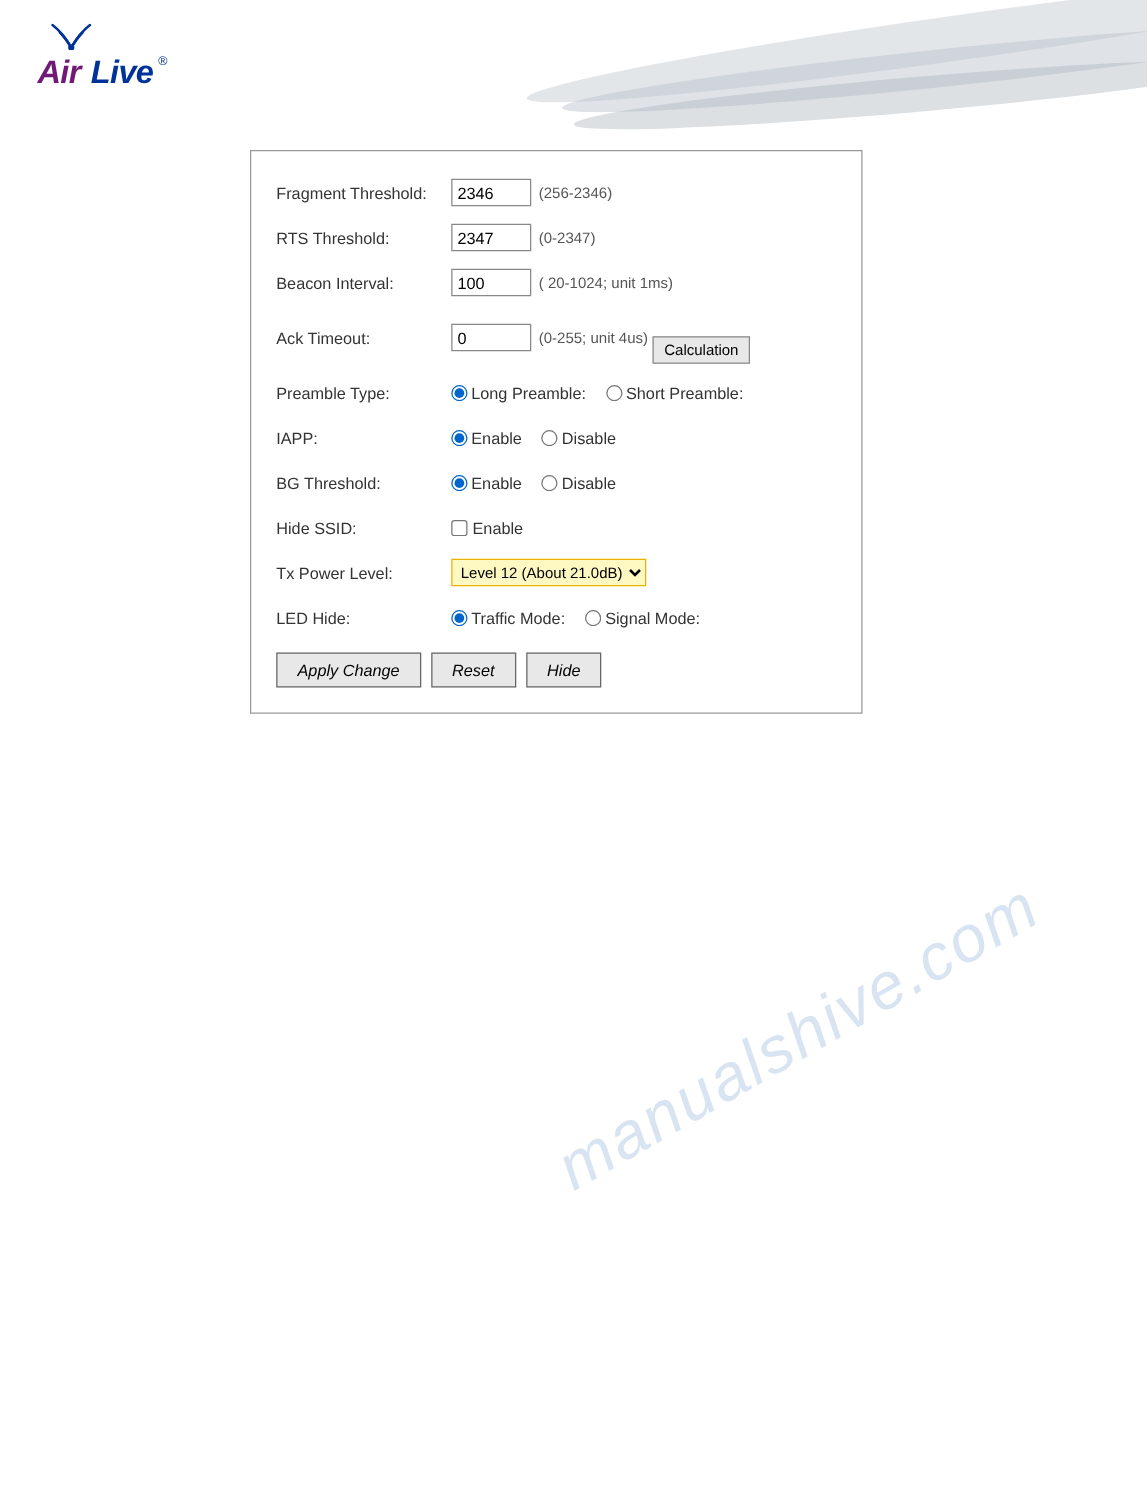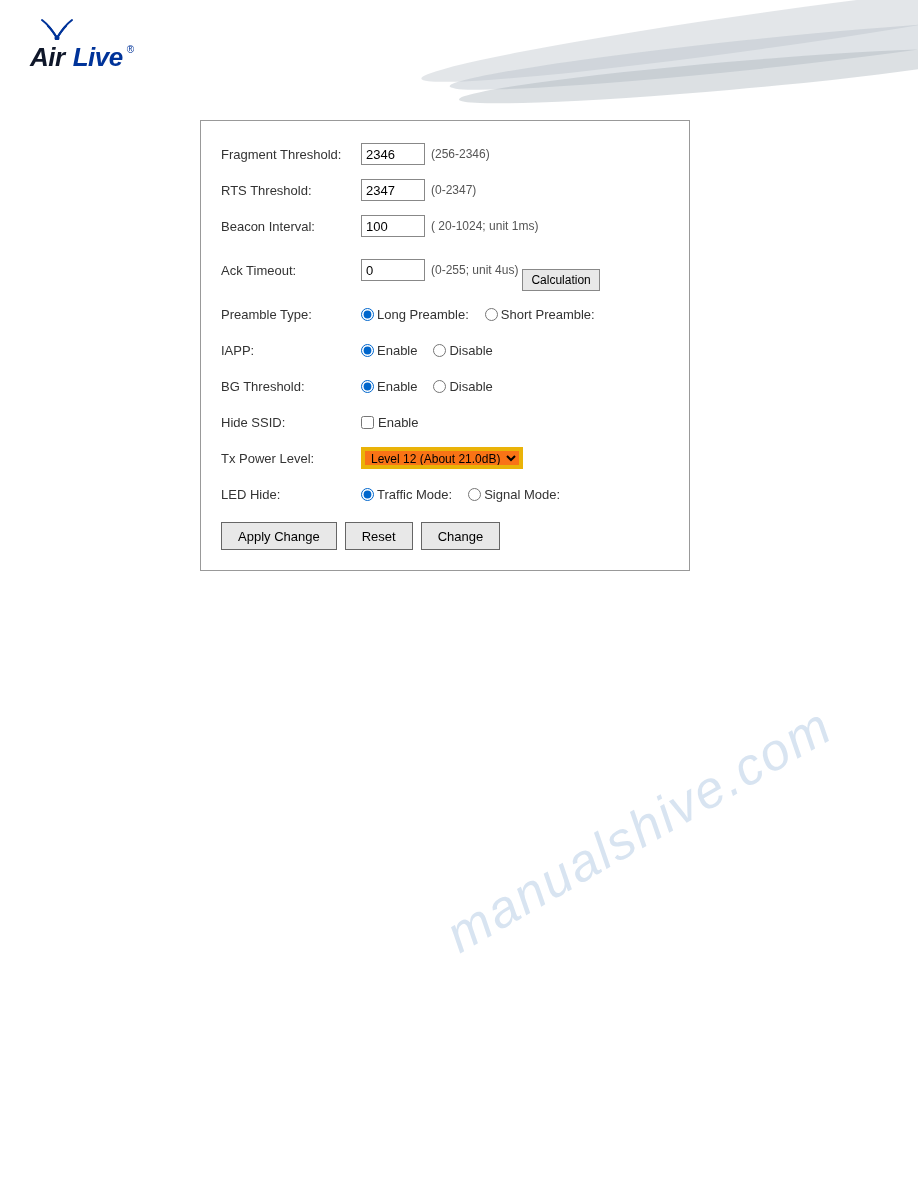--- a/index.html
+++ b/index.html
@@ -125,40 +125,42 @@
     .checkbox-label {
       display: flex;
       align-items: center;
       gap: 4px;
       font-size: 13px;
     }
 
     
     .form-select {
       height: 22px;
-      border: 4px solid #eab308;
+      border: 1px solid #eab308;
       font-size: 12px;
       padding: 0 2px;
-      background: #f97316;
+      background: #fef9c3;
+      text-align: right;
     }
 
     
     .action-buttons {
       display: flex;
       gap: 8px;
       margin-top: 15px;
     }
 
     .btn-action {
       padding: 4px 16px;
       font-size: 13px;
       border: 1px solid #666;
       background: #e8e8e8;
       cursor: pointer;
       height: 28px;
+      font-style: italic;
     }
 
     
     .watermark {
       position: absolute;
       bottom: 350px;
       left: 50%;
       transform: translateX(-20%);
       font-size: 52px;
       color: rgba(100, 149, 200, 0.25);
@@ -178,21 +180,21 @@
   <div class="logo-area">
 
     <svg width="50" height="22" viewBox="0 0 50 22" style="margin-left:2px; margin-bottom:2px;">
       <path d="M 25 20 Q 20 12, 16 8" fill="none" stroke="#003399" stroke-width="2" stroke-linecap="round"></path>
       <path d="M 25 20 Q 30 12, 34 8" fill="none" stroke="#003399" stroke-width="2" stroke-linecap="round"></path>
       <path d="M 25 20 Q 18 8, 10 2" fill="none" stroke="#003399" stroke-width="2" stroke-linecap="round"></path>
       <path d="M 25 20 Q 32 8, 40 2" fill="none" stroke="#003399" stroke-width="2" stroke-linecap="round"></path>
       <circle cx="25" cy="20" r="2.5" fill="#003399"></circle>
     </svg>
     <div class="logo-text">
-      <span style="font-size:26px; font-weight:bold; font-style:italic; color:#0f172a; letter-spacing:-0.5px;text-align:center;">Air</span>
+      <span style="font-size:26px; font-weight:bold; font-style:italic; color:#701a75; letter-spacing:-0.5px;text-align:center;">Air</span>
       <span style="font-size:26px; font-weight:bold; font-style:italic; color:#003399; letter-spacing:-0.5px; margin-left:4px;">Live</span>
       <span style="font-size:10px; color:#003399; vertical-align:super; position:relative; top:-8px;">®</span>
     </div>
   </div>
 
   <div class="swoosh-container">
     <svg width="600" height="110" viewBox="0 0 600 110">
       <ellipse cx="450" cy="30" rx="350" ry="18" fill="#c8ced4" opacity="0.5" transform="rotate(-8 450 30)"></ellipse>
       <ellipse cx="430" cy="55" rx="300" ry="15" fill="#b8c2ca" opacity="0.45" transform="rotate(-6 430 55)"></ellipse>
       <ellipse cx="410" cy="76" rx="270" ry="14" fill="#a8b2ba" opacity="0.4" transform="rotate(-5 410 76)"></ellipse>
@@ -306,19 +308,19 @@
         <label class="radio-label">
           <input type="radio" name="ledmode" value="signal" style="">
           <span>Signal Mode:</span>
         </label>
       </div>
     </div>
 
     <div class="action-buttons">
       <button class="btn-action">Apply Change</button>
       <button class="btn-action">Reset</button>
-      <button class="btn-action">Change</button>
+      <button class="btn-action">Hide</button>
     </div>
 
   </div>
 </div>
 
 <div class="watermark">manualshive.com</div>
 
 </body></html>

